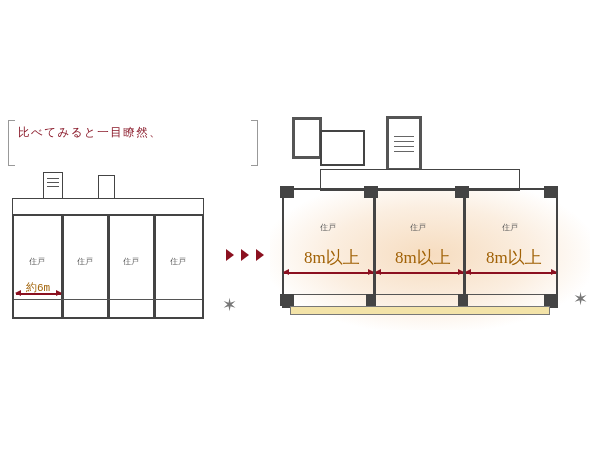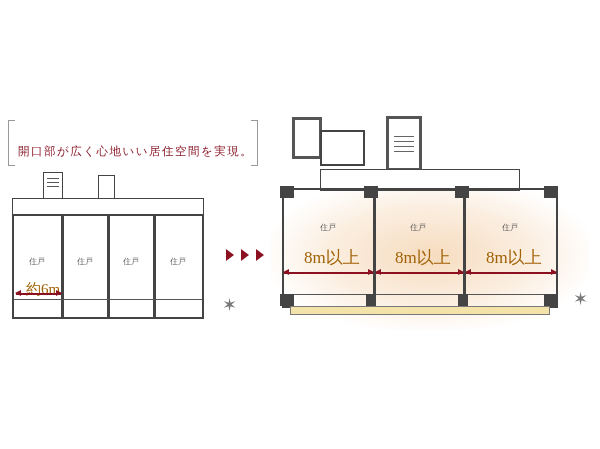--- a/index.html
+++ b/index.html
@@ -21,21 +21,21 @@
   .tri{position:absolute;width:0;height:0;border-top:6px solid transparent;border-bottom:6px solid transparent;border-left:8px solid #8b1020;}
   .south{position:absolute;color:#1f6fa3;font-style:italic;font-family:"Liberation Serif",serif;font-size:12px;white-space:nowrap;}
   .compass{position:absolute;color:#777;font-size:18px;line-height:18px;}
 </style>
 </head>
 <body>
 
 <div class="abs caption">
   <div class="abs bracket-l"></div>
   <div class="abs bracket-r"></div>
-  <div class="cap-line" style="top:24px;">開口部が広く心地いい居住空間を実現。</div>
+  <div class="cap-line" style="top:5px;">比べてみると一目瞭然、</div>
 </div>
 
 <div class="abs" style="left:0;top:170px;width:210px;height:150px;">
 
   <div class="wall" style="left:43px;top:2px;width:20px;height:28px;border-width:1.5px;"></div>
   <div class="abs" style="left:47px;top:8px;width:12px;height:1px;background:#555;"></div>
   <div class="abs" style="left:47px;top:12px;width:12px;height:1px;background:#555;"></div>
   <div class="abs" style="left:47px;top:16px;width:12px;height:1px;background:#555;"></div>
   <div class="wall" style="left:98px;top:5px;width:17px;height:24px;border-width:1.5px;"></div>
 
@@ -43,21 +43,21 @@
 
   <div class="wall" style="left:12px;top:44px;width:192px;height:105px;"></div>
   <div class="col" style="left:61px;top:46px;width:3px;height:101px;"></div>
   <div class="col" style="left:107px;top:46px;width:3px;height:101px;"></div>
   <div class="col" style="left:153px;top:46px;width:3px;height:101px;"></div>
   <div class="abs" style="left:14px;top:129px;width:188px;height:1px;background:#555;"></div>
   <span class="unit-label" style="left:29px;top:86px;">住戸</span>
   <span class="unit-label" style="left:77px;top:86px;">住戸</span>
   <span class="unit-label" style="left:123px;top:86px;">住戸</span>
   <span class="unit-label" style="left:170px;top:86px;">住戸</span>
-  <span class="dim" style="left:26px;top:110px;font-size:15px;">約6m</span>
+  <span class="dim" style="left:26px;top:110px;font-size:11px;font-family:Liberation Mono, monospace;">約6m</span>
   <div class="arrow-line" style="left:16px;top:123px;width:45px;"></div>
 </div>
 
 <div class="tri" style="left:226px;top:249px;"></div>
 <div class="tri" style="left:241px;top:249px;"></div>
 <div class="tri" style="left:256px;top:249px;"></div>
 
 <div class="compass" style="left:222px;top:296px;">✶</div>
 
 <div class="abs" style="left:270px;top:110px;width:330px;height:240px;">

